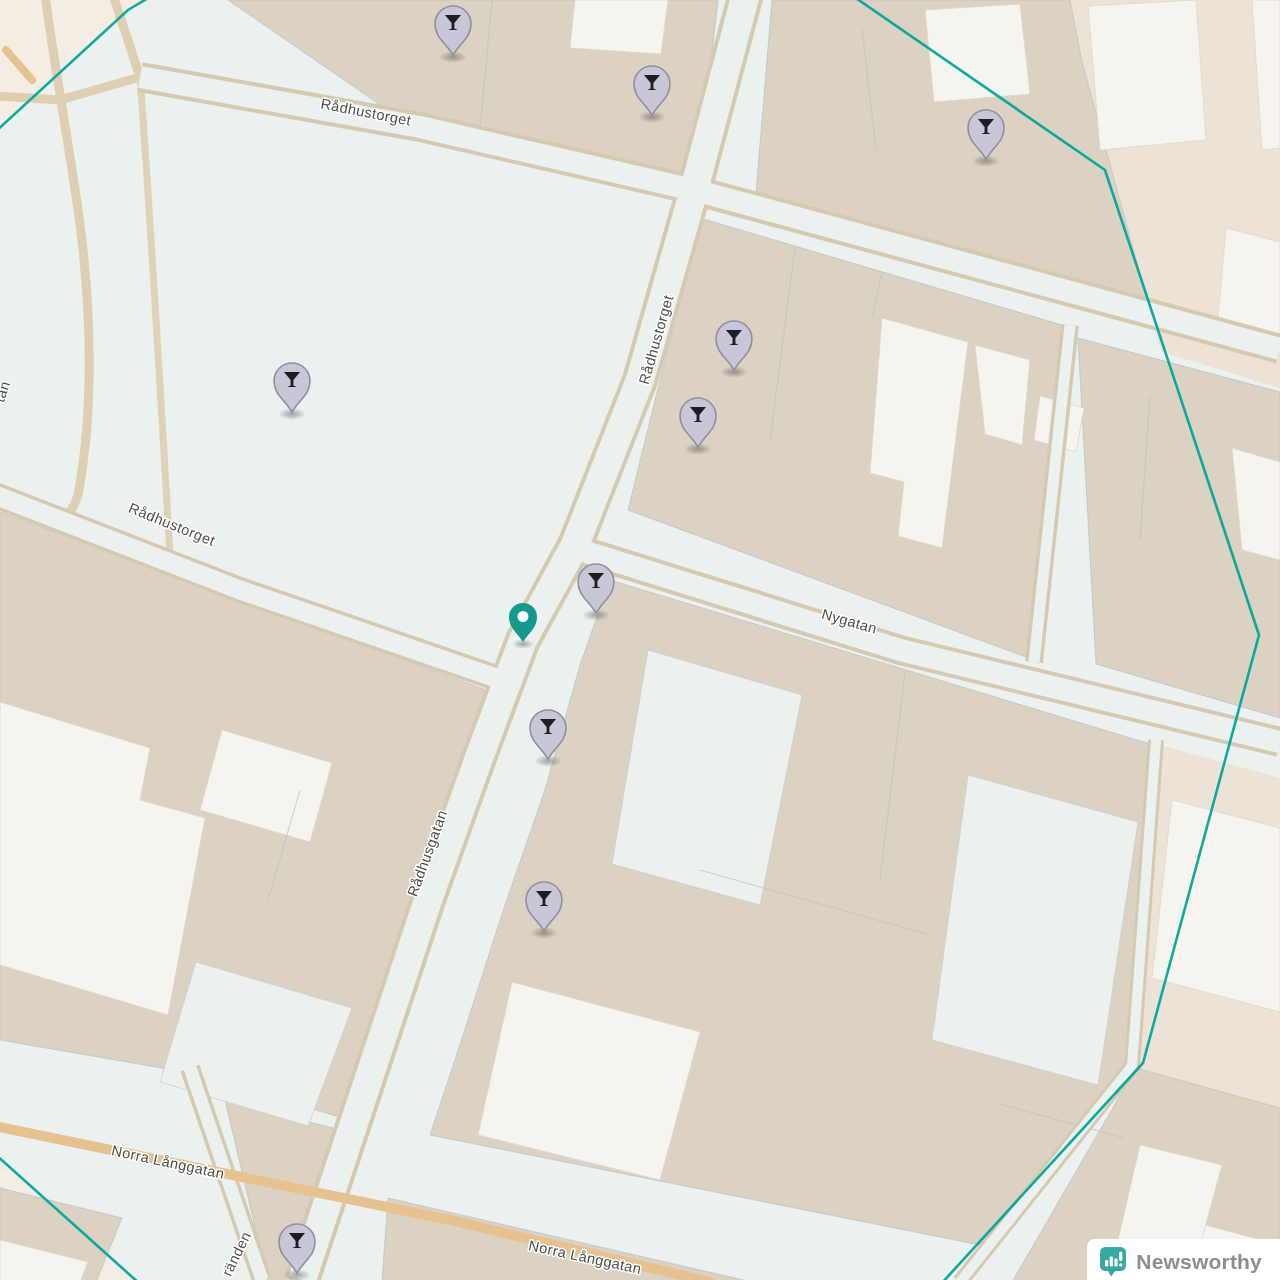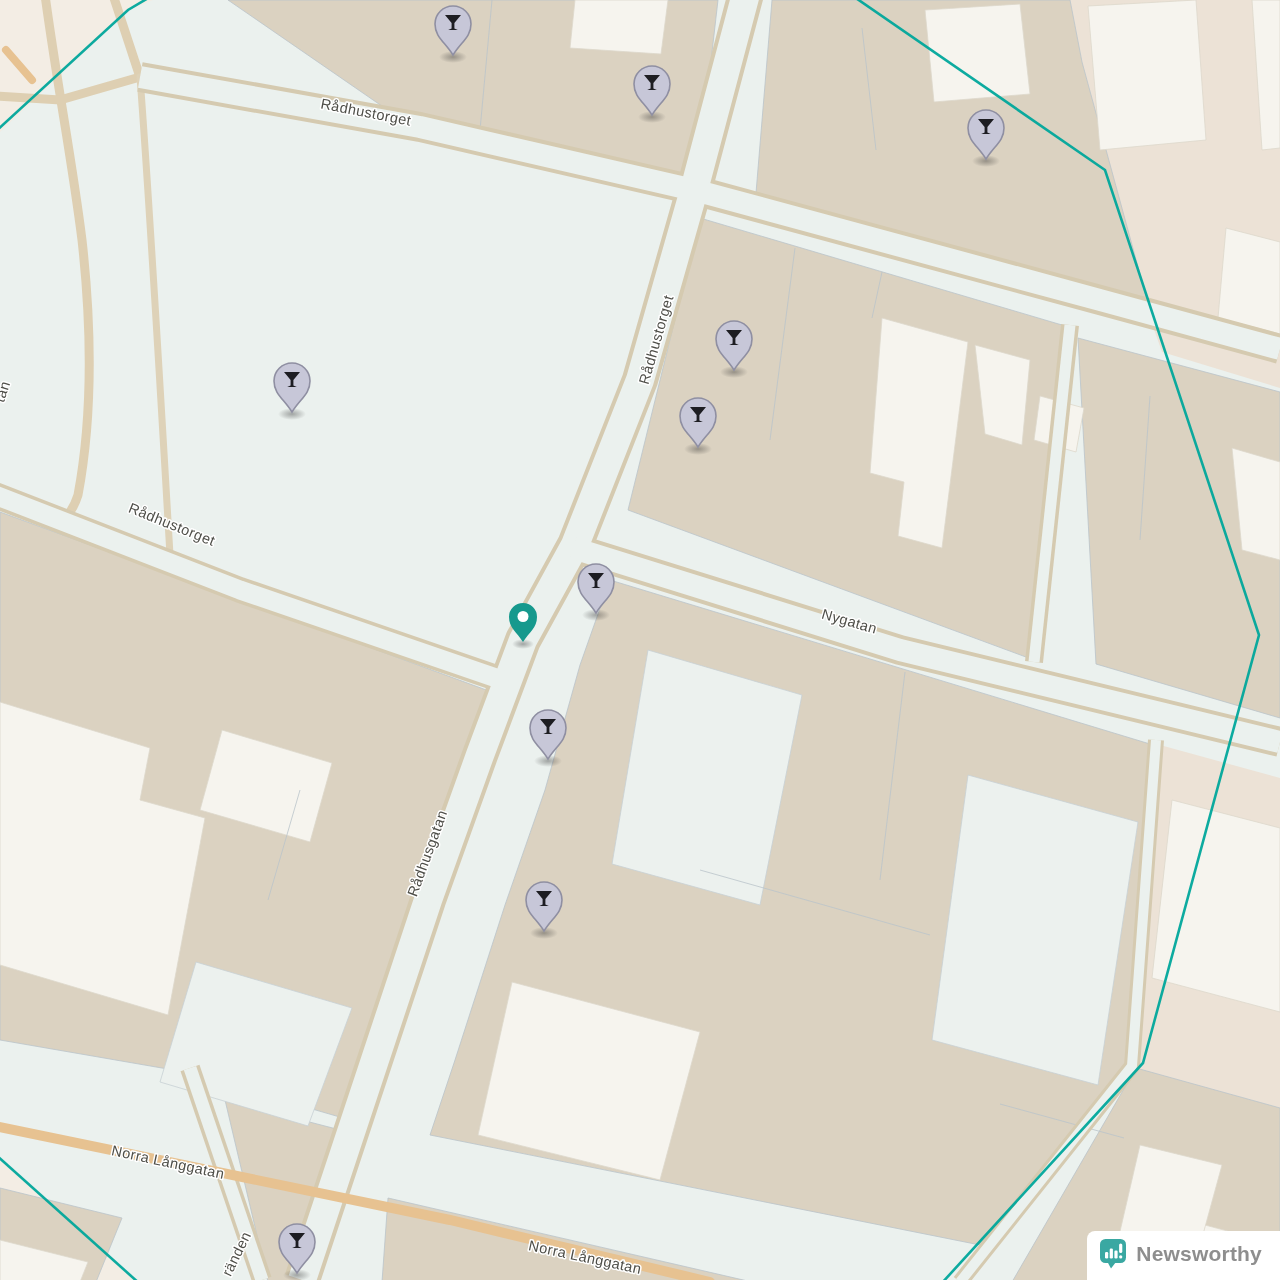--- a/index.html
+++ b/index.html
@@ -15,21 +15,21 @@
   .casing{stroke:#d5cab0;fill:none;stroke-linejoin:round;stroke-linecap:butt;}
   .roadfill{stroke:#ebf1ee;fill:none;stroke-linejoin:round;stroke-linecap:butt;}
   .tan-road{stroke:#decfb2;stroke-width:9;fill:none;stroke-linecap:round;}
   .tan-road-thin{stroke:#ded2b8;stroke-width:7;fill:none;stroke-linecap:round;}
   .orange-road{stroke:#e7c291;fill:none;stroke-linecap:round;}
   .boundary-line{fill:none;stroke-width:2.6;opacity:0.95;}
   .street-label{font-family:"Liberation Sans",sans-serif;font-size:14.5px;
     fill:#4e4e48;stroke:#ffffff;stroke-width:3px;paint-order:stroke;
     stroke-linejoin:round;text-anchor:middle;letter-spacing:0.4px;}
   #attribution{position:absolute;right:0;bottom:0;display:flex;align-items:center;
-    gap:9px;background:#ffffff;padding:7px 18px 11px 12px;border-radius:8px 0 0 0;}
+    gap:9px;background:#ffffff;padding:7px 18px 3px 12px;border-radius:8px 0 0 0;}
   #attribution .brand-text{color:#8e8e8e;font-size:21px;font-weight:600;
     letter-spacing:0.2px;line-height:1;}
 </style>
 </head>
 <body>
 
 <div id="viewport">
   <svg id="mapsvg" width="1280" height="1280" viewBox="0 0 1280 1280">
     <defs>
       <radialGradient id="shadowGrad">

